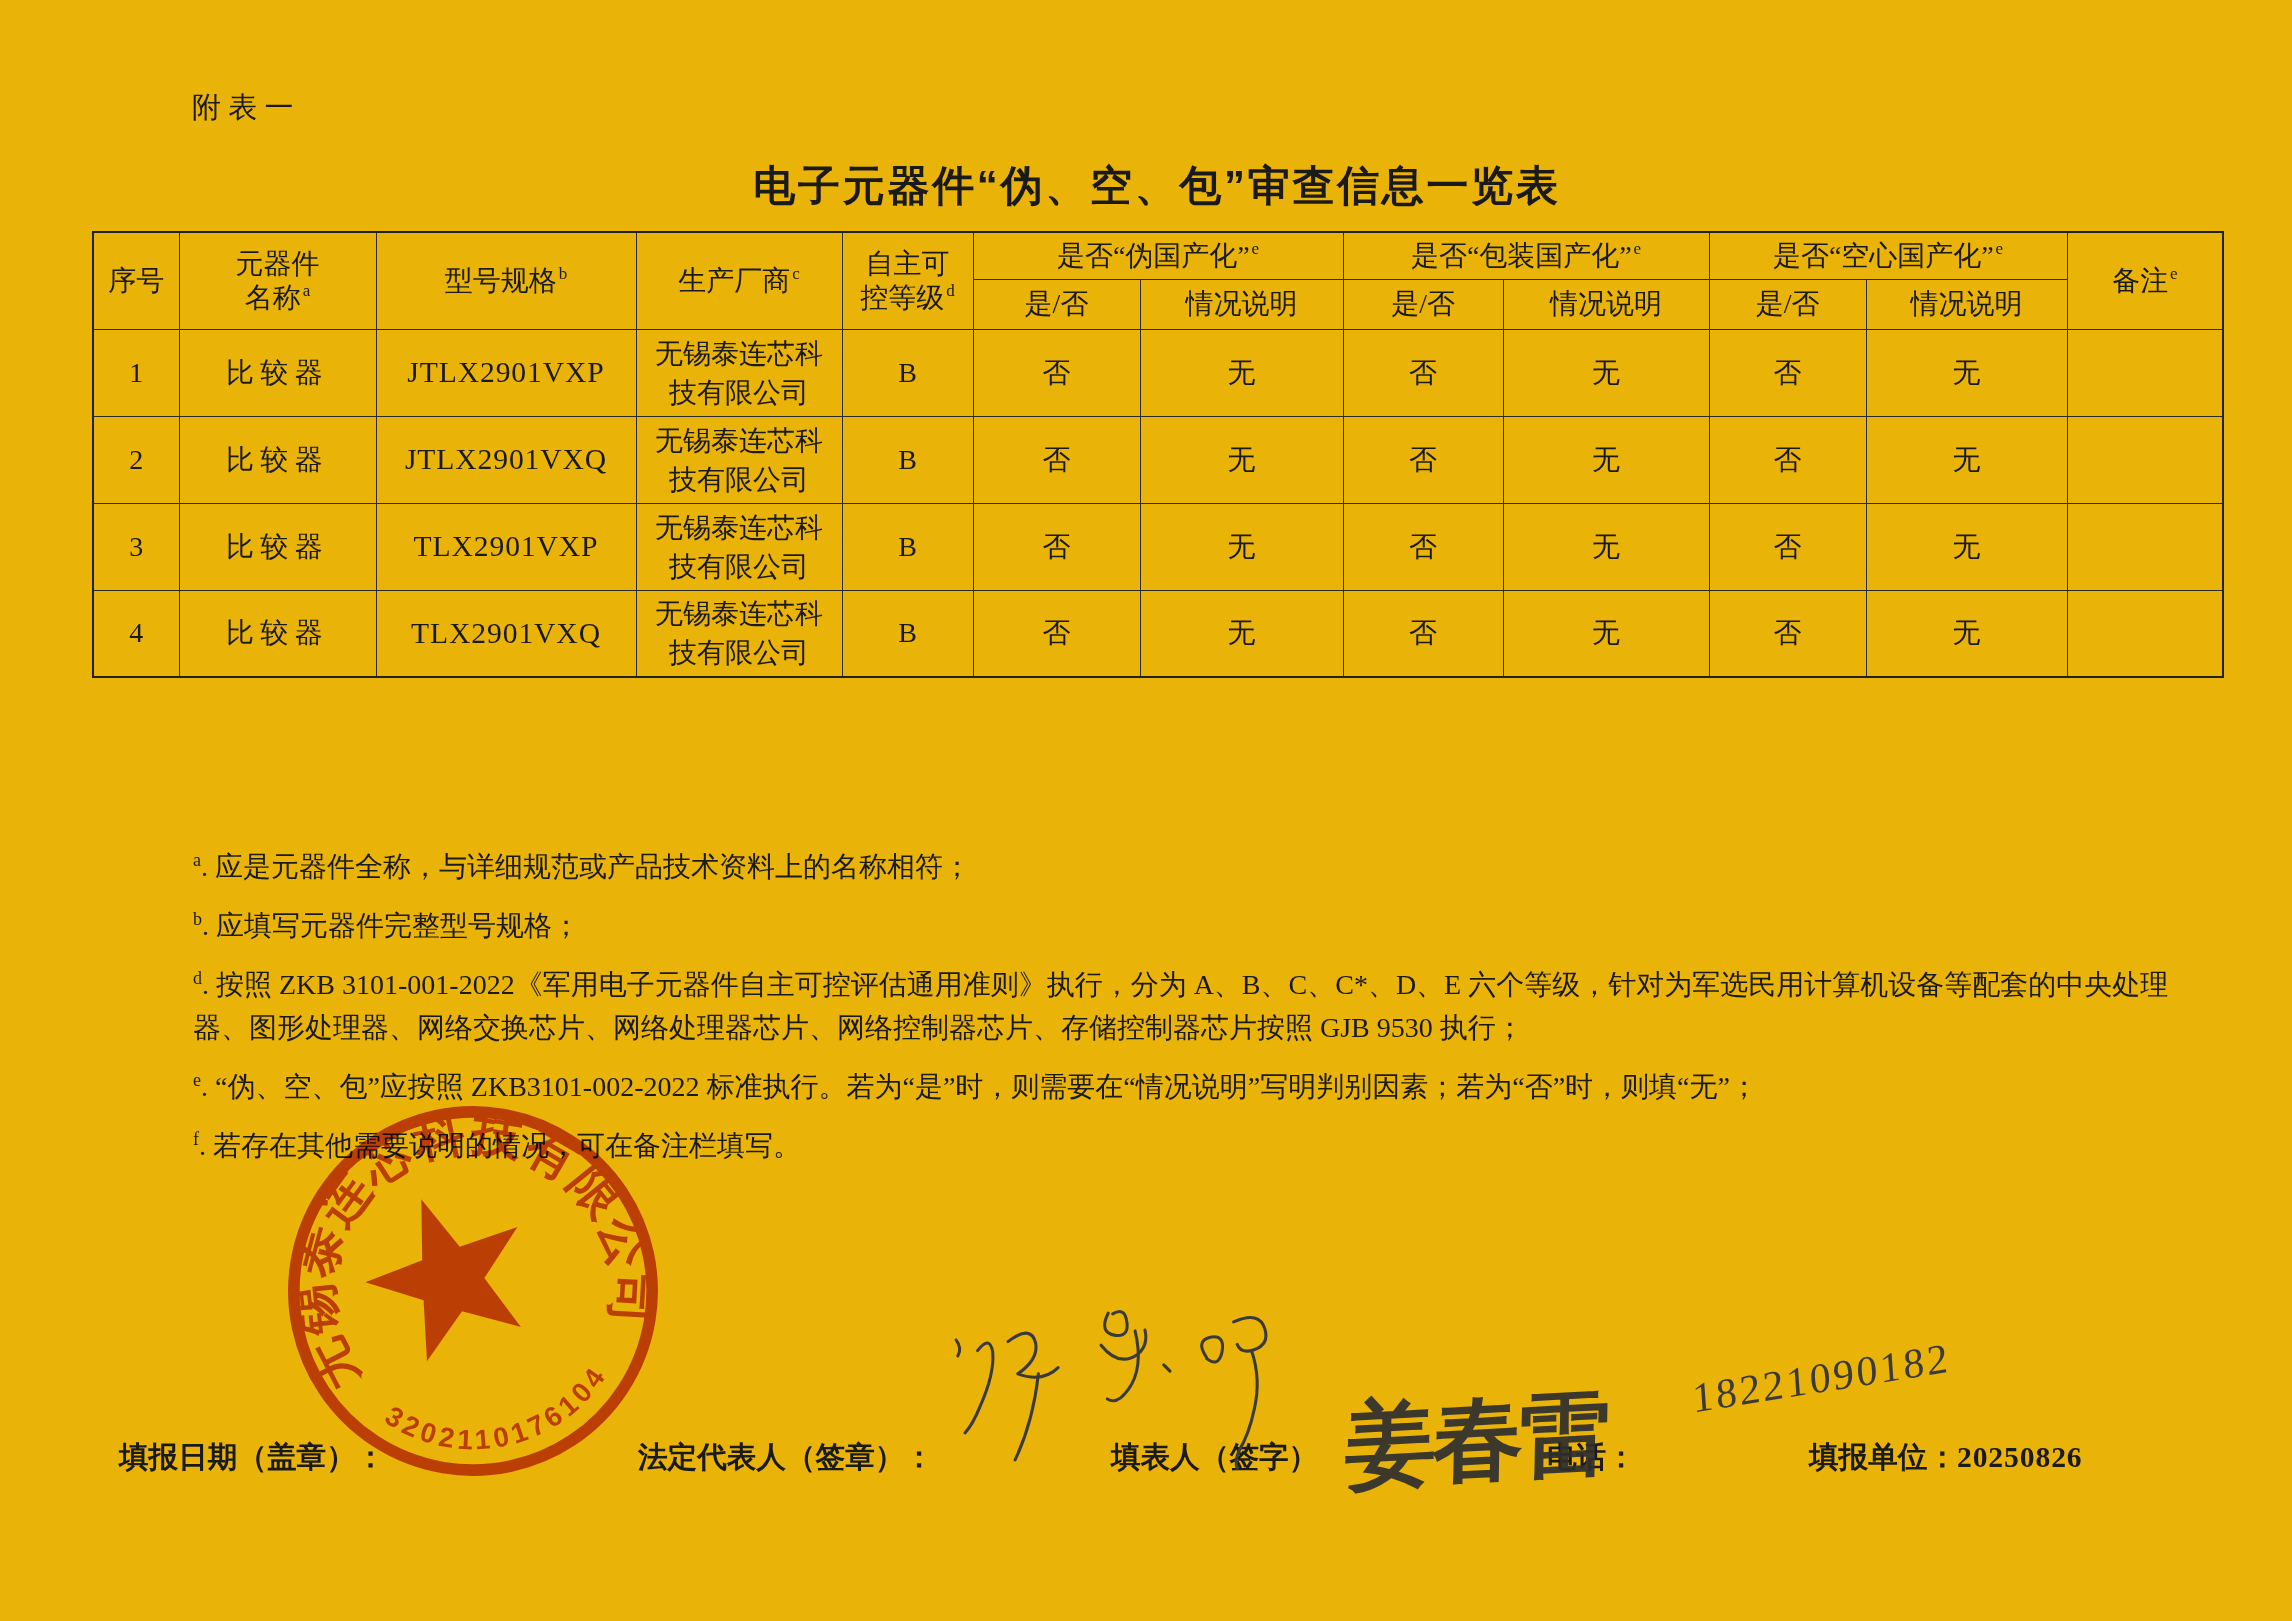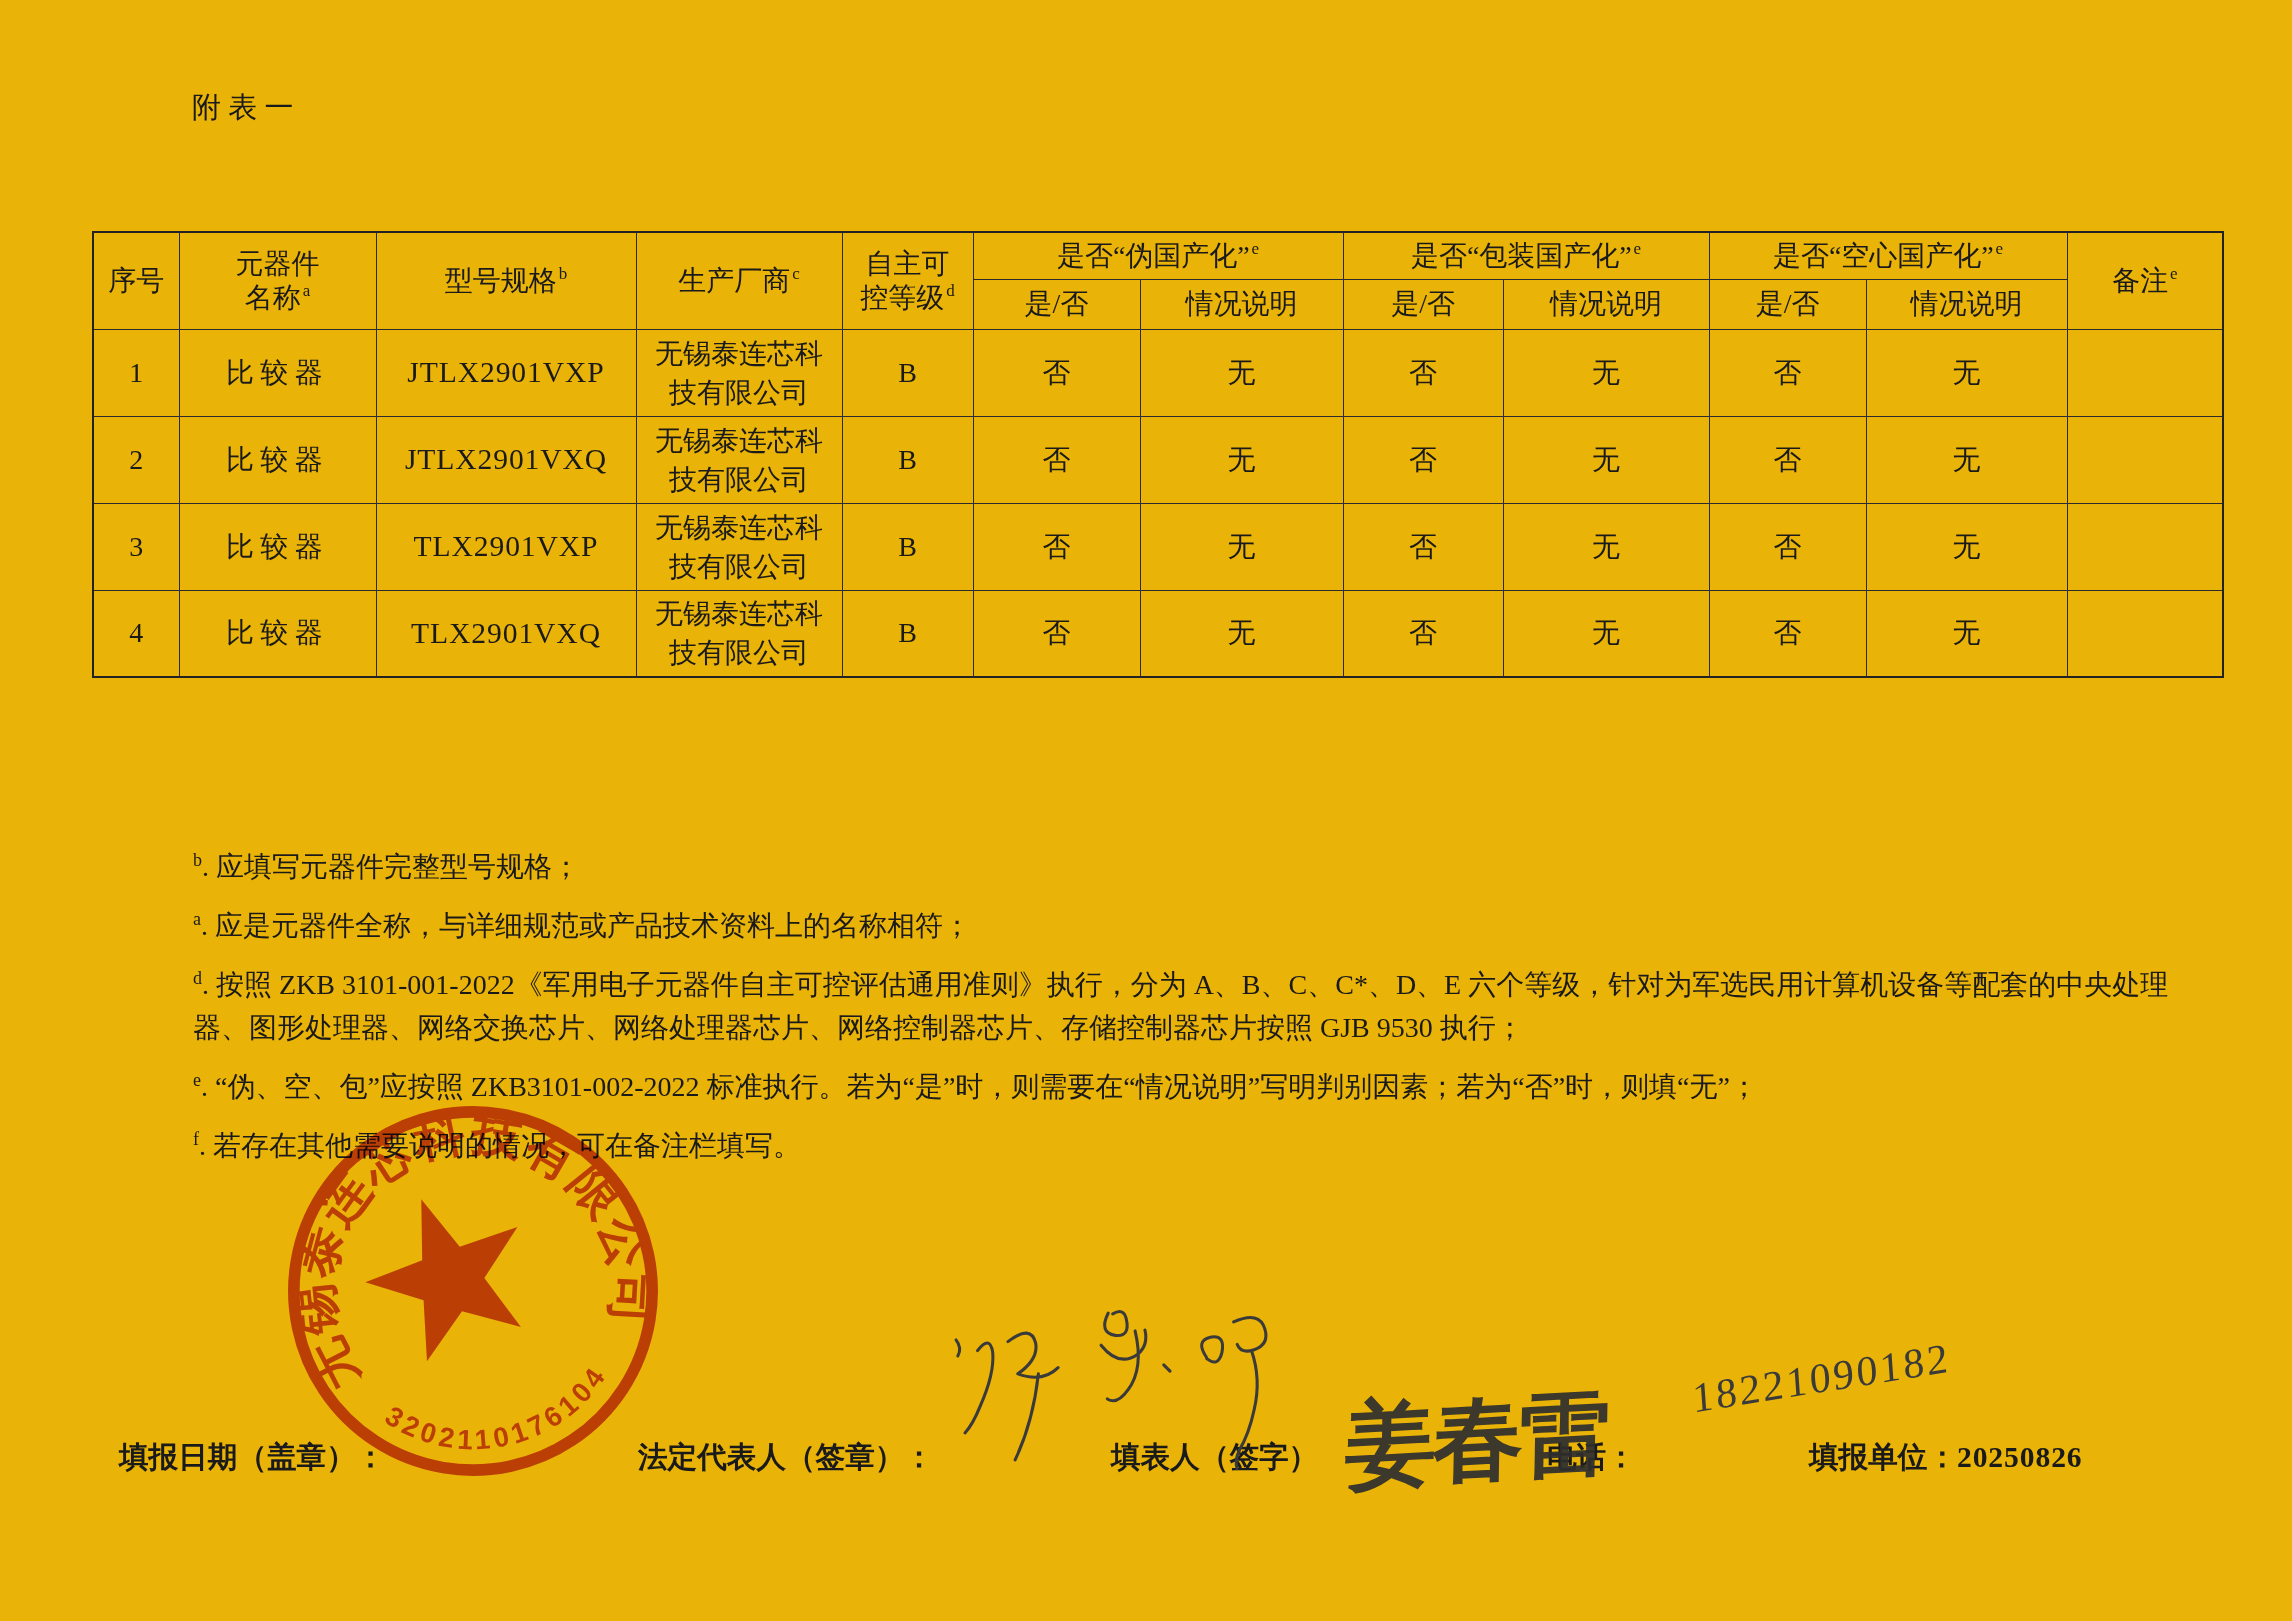--- a/index.html
+++ b/index.html
@@ -78,20 +78,21 @@
   .legal-sign{position:absolute;left:922px;top:1286px;}
   .stamp{position:absolute;left:267px;top:1085px;mix-blend-mode:multiply;opacity:.92;}
 </style>
 </head>
 <body>
 
 <div class="page">
 
   <div class="appendix">附表一</div>
 
+  <div class="doc-title">电子元器件“伪、空、包”审查信息一览表</div>
 
   <table class="main">
     <colgroup>
       <col style="width:86px">
         <col style="width:197px">
         <col style="width:260px">
         <col style="width:206px">
       <col style="width:131px">
         <col style="width:167px">
         <col style="width:203px">
@@ -177,22 +178,22 @@
           <td>无</td>
           <td>否</td>
           <td>无</td>
           <td></td>
         </tr>
       </tbody>
   </table>
 
   <div class="notes">
     <div>
+        <div class="note-line"><sup>a</sup><span>. </span><span>应是元器件全称，与详细规范或产品技术资料上的名称相符；</span></div>
         <div class="note-line"><sup>b</sup><span>. </span><span>应填写元器件完整型号规格；</span></div>
-        <div class="note-line"><sup>a</sup><span>. </span><span>应是元器件全称，与详细规范或产品技术资料上的名称相符；</span></div>
         <div class="note-line"><sup>d</sup><span>. </span><span>按照 ZKB 3101-001-2022《军用电子元器件自主可控评估通用准则》执行，分为 A、B、C、C*、D、E 六个等级，针对为军选民用计算机设备等配套的中央处理器、图形处理器、网络交换芯片、网络处理器芯片、网络控制器芯片、存储控制器芯片按照 GJB 9530 执行；</span></div>
         <div class="note-line"><sup>e</sup><span>. </span><span>“伪、空、包”应按照 ZKB3101-002-2022 标准执行。若为“是”时，则需要在“情况说明”写明判别因素；若为“否”时，则填“无”；</span></div>
         <div class="note-line"><sup>f</sup><span>. </span><span>若存在其他需要说明的情况，可在备注栏填写。</span></div>
       </div>
   </div>
 
   <svg class="stamp" width="412" height="412" viewBox="-230 -230 460 460">
     <g transform="rotate(-12)">
       <circle cx="0" cy="0" r="200" fill="none" stroke="#c84a54" stroke-width="13"></circle>
       <path transform="translate(-22,-18) rotate(-8)" d="M 0,-95 L 22.3,-30.7 L 90.4,-29.4 L 36.1,11.7 L 55.8,76.9 L 0,38 L -55.8,76.9 L -36.1,11.7 L -90.4,-29.4 L -22.3,-30.7 Z" fill="#c84a54"></path>

